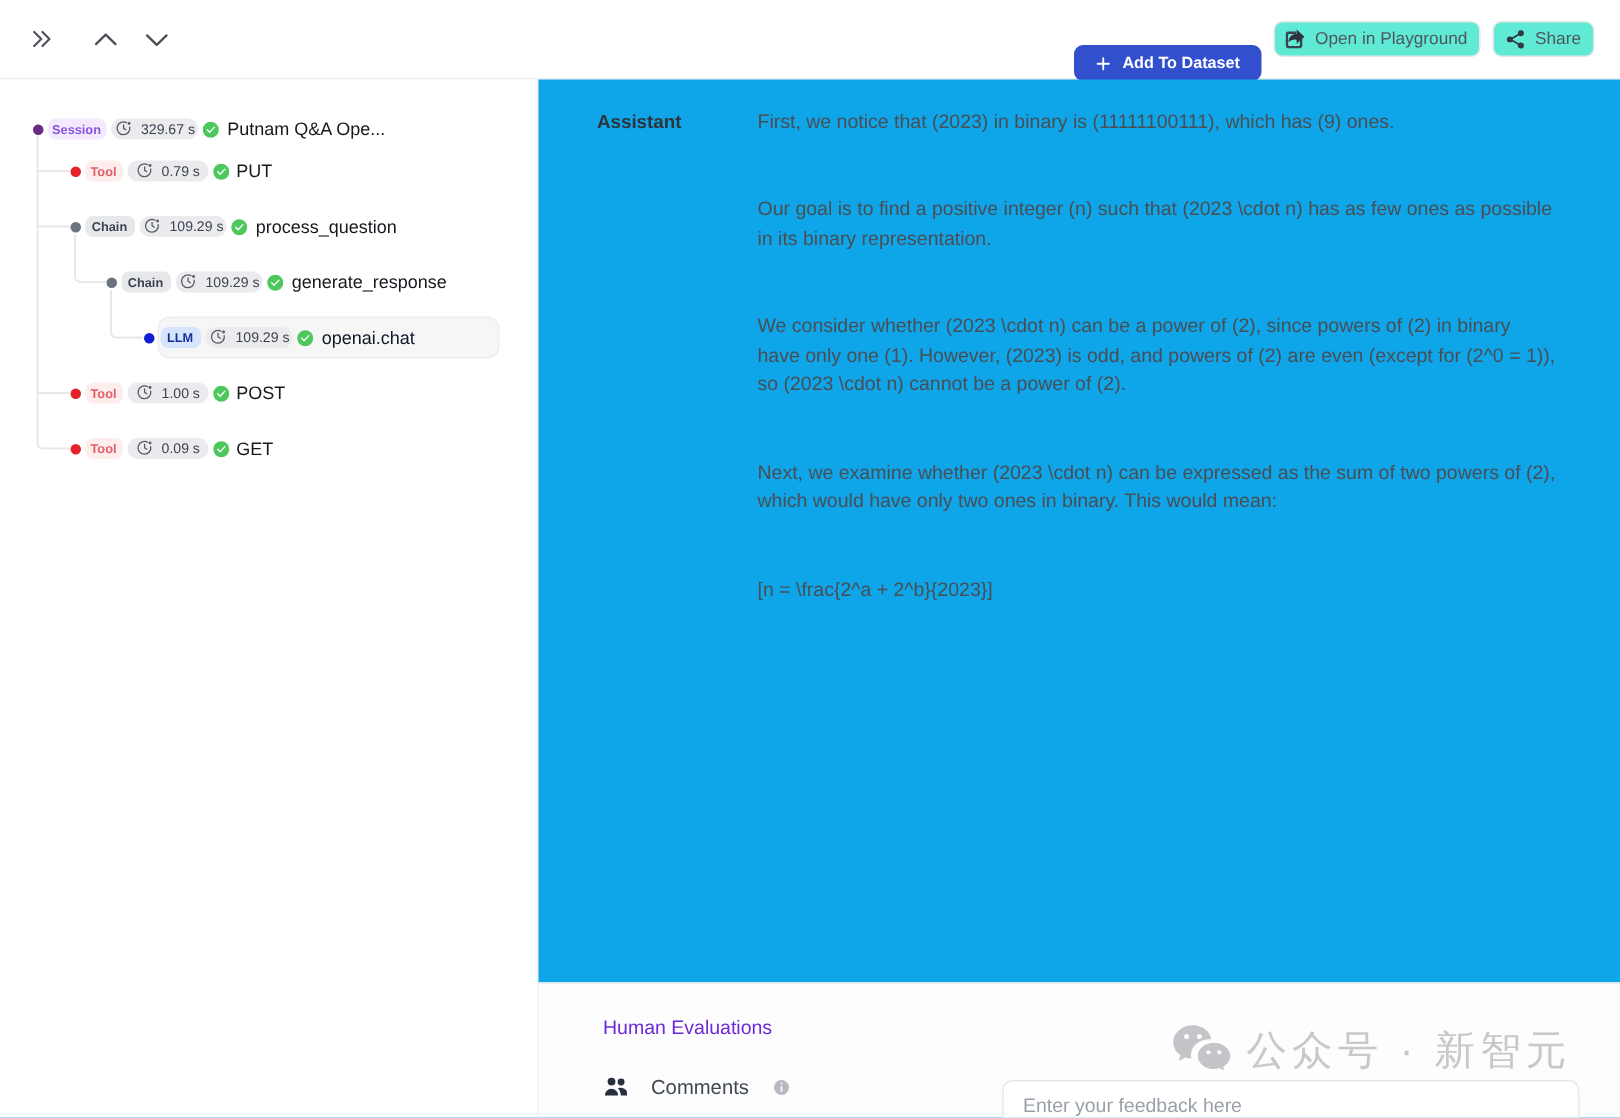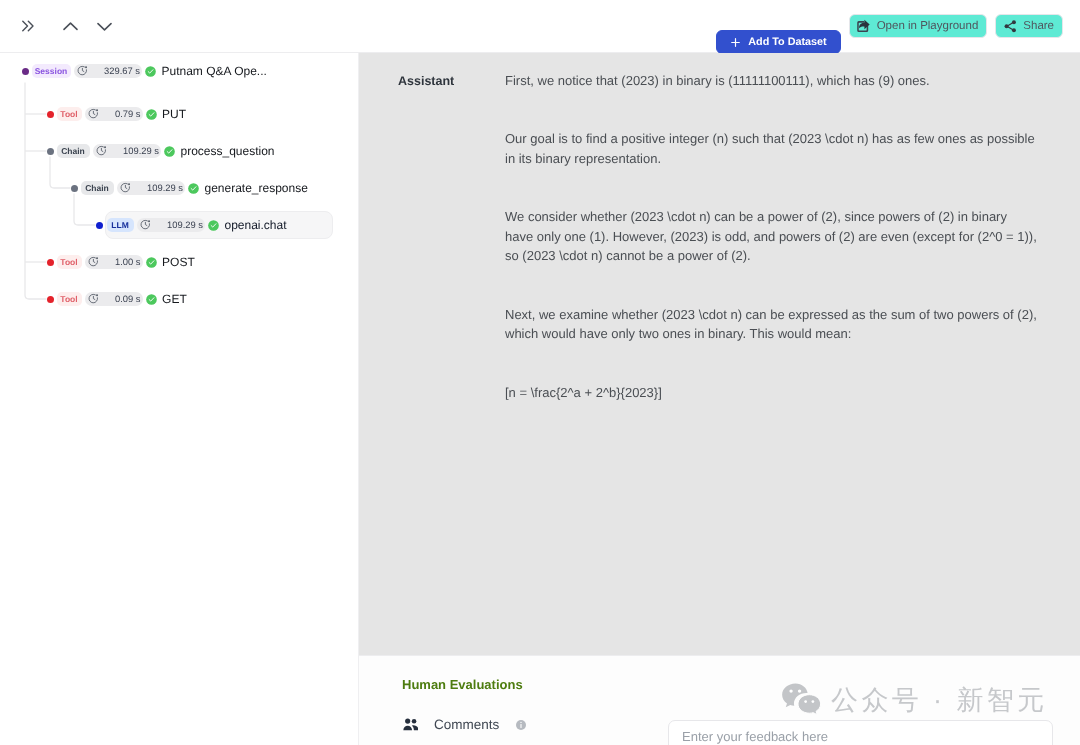--- a/index.html
+++ b/index.html
@@ -51,45 +51,45 @@
   .tnode.sel .tnode-hit { background:#f6f6f7; border:1px solid #ededef; padding-right:0; }
   .tnode.sel { right:25px; }
   .tnode.sel .tnode-hit { flex:1 1 auto; }
   .tdot { width:7px; height:7px; border-radius:50%; flex:0 0 7px; margin-right:2px; }
   .tbadge {
     display:inline-block; box-sizing:border-box;
     font-size:8.5px; font-weight:700; line-height:1;
     padding:2.5px 3px 2.5px; border-radius:5px; margin-right:3px; white-space:nowrap; text-align:center;
   }
   .tdur {
-    display:inline-flex; align-items:center; gap:16px;
+    display:inline-flex; align-items:center; gap:6px;
     background:#ebebed; color:#3b4251; border-radius:10px; min-width:54px;
     font-size:9.4px; padding:1.5px 2.5px 2px 3.5px; margin-right:3px; justify-content:center; white-space:nowrap;
   }
   .tcheck { width:11px; height:11px; margin-right:5px; flex:0 0 11px; }
   .tname { font-size:12px; color:#15181d; white-space:nowrap; }
   .tnode.sel .tname { color:#111827; }
   .tree-lines { position:absolute; left:0; top:0; pointer-events:none; z-index:0; }
   .tree-inner { z-index:1; position:relative; }
 
   
-  .main { position:absolute; left:359px; top:53px; width:721px; height:602px; background:#e5e5e5; overflow:hidden; }
+  .main { position:absolute; left:359px; top:53px; width:721px; height:602px; background:#0ea5e9; overflow:hidden; }
   .msg { display:flex; padding:18px 41px 0 39px; }
   .msg-role { width:107px; flex:0 0 107px; font-size:12.5px; font-weight:700; color:#2e343c; padding-top:3px; }
   .msg-body { flex:0 0 533px; width:533px; }
   .msg-body p {
     margin:0 0 38.7px 0; font-size:13px; line-height:19.6px; color:#4a4e53;
   }
 
   
   .evals {
     position:absolute; left:359px; top:655px; width:721px; height:90px;
     background:#fdfdfd; border-top:1px solid #ededef;
   }
-  .evals-title { position:absolute; left:43px; top:21px; font-size:13px; font-weight:700; color:#4d7c0f; }
+  .evals-title { position:absolute; left:43px; top:21px; font-size:13px; font-weight:400; color:#6d28d9; }
   .comments-row { position:absolute; left:43.5px; top:61px; display:flex; align-items:center; gap:16px; }
   .comments-label { font-size:13.5px; color:#3f4752; }
   .feedback-box {
     position:absolute; left:309px; top:64px; width:385px; height:44px;
     border:1px solid #e7e7ea; border-radius:7px; background:#fff;
     font-size:13px; color:#9aa0a8; padding:8px 13px;
   }
 
   
   .watermark {
@@ -152,21 +152,21 @@
   <div class="tree-pane">
     <svg class="tree-lines" width="359" height="400" id="treelines">
         <path d="M25 29.5 V242 Q25 246 29 246 H46.5" fill="none" stroke="#e8e8ea" stroke-width="1.3"></path>
         <path d="M25 61 H46.5" fill="none" stroke="#e8e8ea" stroke-width="1.3"></path>
         <path d="M25 98 H46.5" fill="none" stroke="#e8e8ea" stroke-width="1.3"></path>
         <path d="M25 209 H46.5" fill="none" stroke="#e8e8ea" stroke-width="1.3"></path>
         <path d="M50 103.5 V131 Q50 135 54 135 H70.5" fill="none" stroke="#e8e8ea" stroke-width="1.3"></path>
         <path d="M74 140.5 V168 Q74 172 78 172 H95.5" fill="none" stroke="#e8e8ea" stroke-width="1.3"></path>
       </svg>
     <div class="tree-inner" id="tree">
-        <div class="tnode" style="left: 21.5px; top: 4px;">
+        <div class="tnode" style="left: 21.5px; top: 19px;">
           <span class="tdot" style="background:#6a2b86"></span>
           <div class="tnode-hit">
             <span class="tbadge" style="color:#8b55e0;background:#f3eafd;min-width:39px">Session</span>
             <span class="tdur">
               <svg width="11" height="11" viewBox="0 0 23 23" fill="none" stroke="#545b66" stroke-width="1.8" stroke-linecap="round">
                 <path d="M19.8 9.9A8.9 8.9 0 1 1 15.5 3.9"></path>
                 <path d="M11.3 6.9V11.7l3.1 1.9"></path>
                 <circle cx="18.9" cy="4.8" r="2" fill="#545b66" stroke="none"></circle>
               </svg>
               <span>329.67 s</span>

